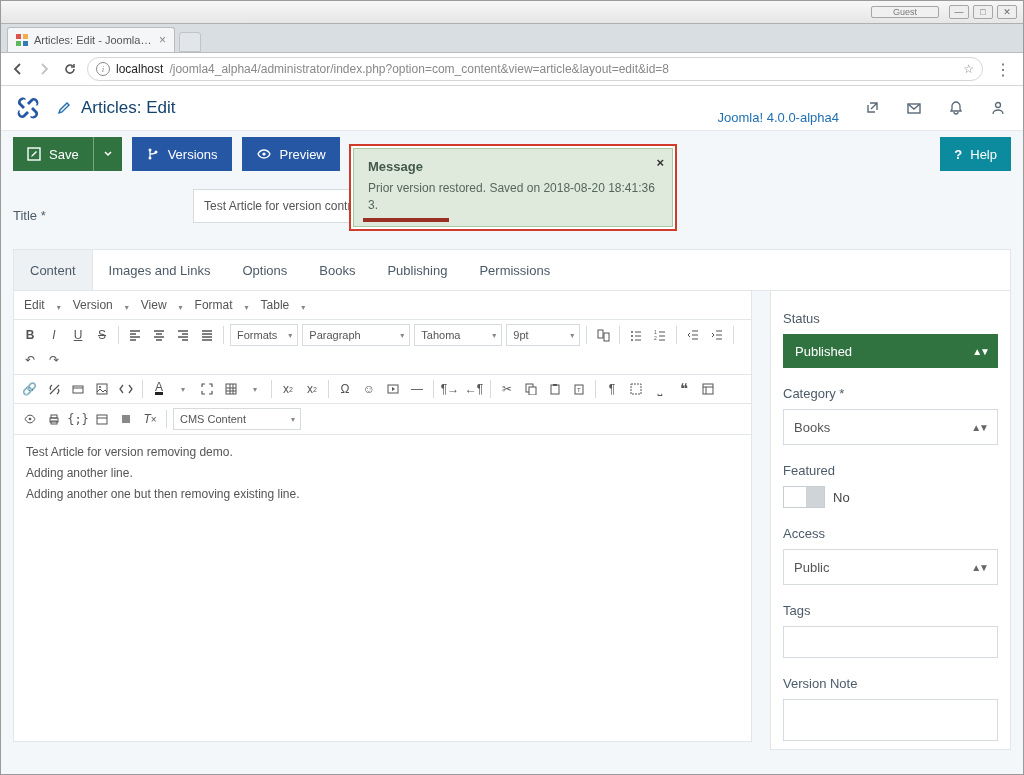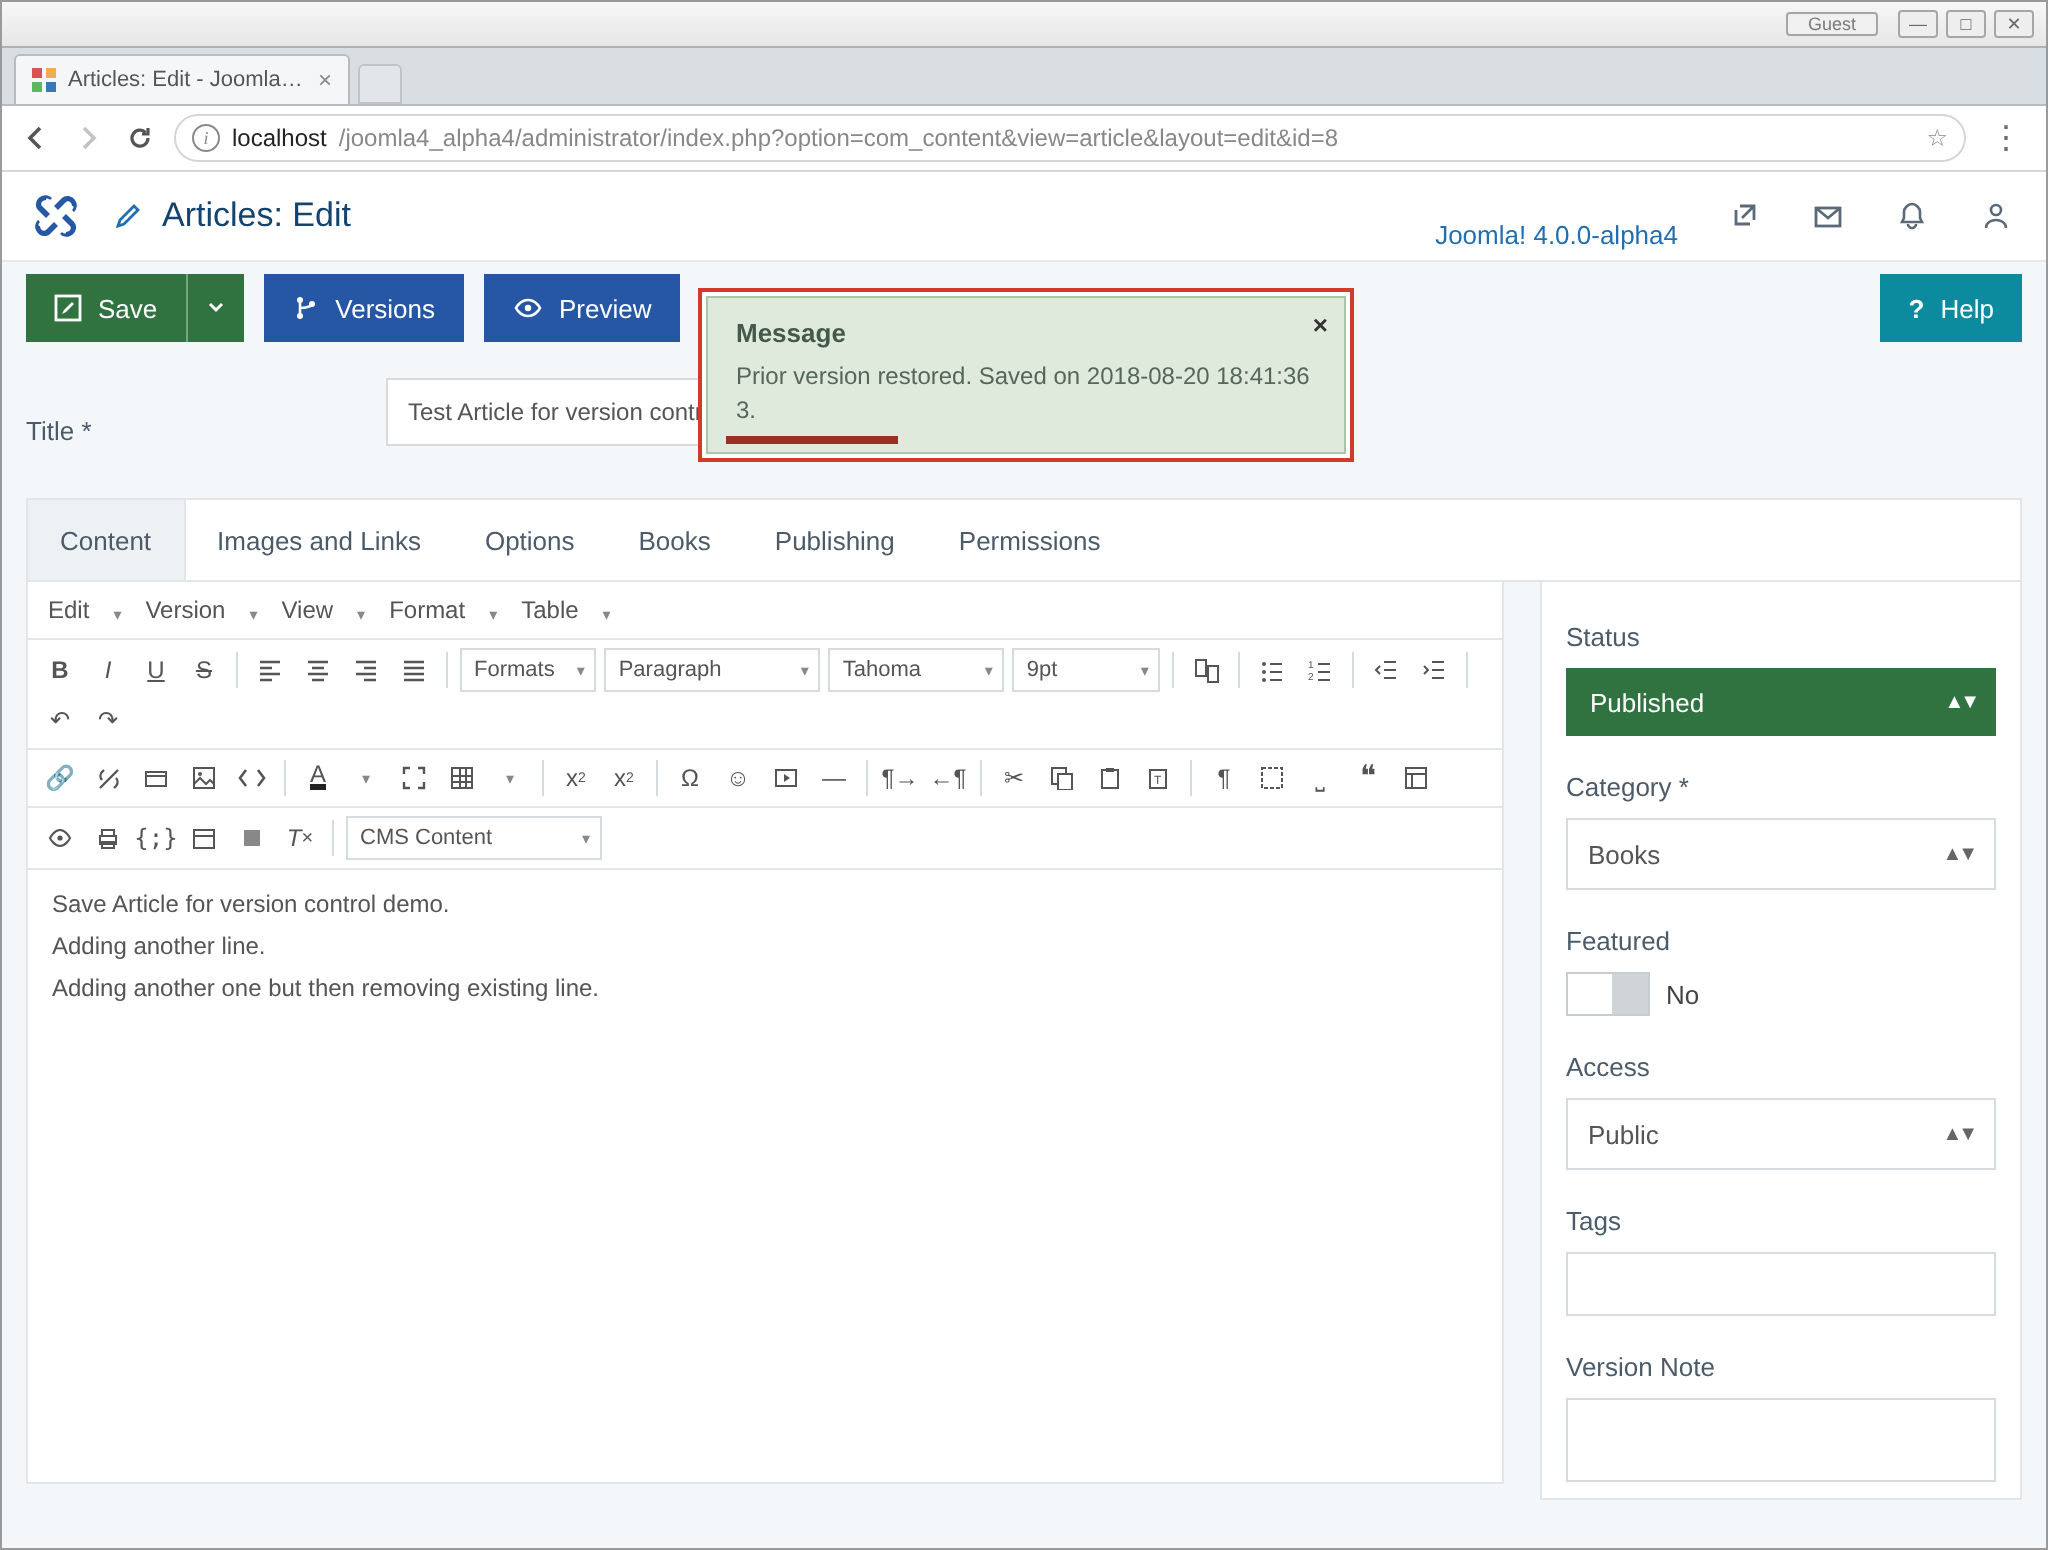--- a/index.html
+++ b/index.html
@@ -1,19 +1,19 @@
 <!DOCTYPE html>
 <html><head>
 <meta charset="utf-8">
 <style>
 html,body{margin:0;padding:0;height:100%;font-family:-apple-system,BlinkMacSystemFont,"Segoe UI",Helvetica,Arial,sans-serif;font-size:13px;color:#444;}
 .window{width:1024px;height:775px;box-sizing:border-box;background:#fff;border:1px solid #9a9a9a;position:relative;overflow:hidden;}
 
 .os-titlebar{height:22px;background:linear-gradient(#f7f7f7,#e6e6e6);border-bottom:1px solid #b0b0b0;display:flex;align-items:center;justify-content:flex-end;gap:4px;padding:0 6px;}
-.os-titlebar .guest{border:1px solid #a6a6a6;border-radius:2px;font-size:9px;color:#7a7a7a;padding:0 10px;background:#f0f0f0;margin-right:6px;}
+.os-titlebar .guest{border:1px solid #a6a6a6;border-radius:2px;font-size:9px;color:#7a7a7a;padding:0 21px;background:#f0f0f0;margin-right:6px;}
 .os-btn{border:1px solid #a6a6a6;border-radius:2px;width:18px;height:12px;display:flex;align-items:center;justify-content:center;color:#6a6a6a;background:#eee;font-size:9px;line-height:1;}
 
 .tabstrip{height:28px;background:#d9dee2;display:flex;align-items:flex-end;padding:0 6px;border-bottom:1px solid #b8bcc0;}
 .browser-tab{height:24px;max-width:180px;flex:0 0 150px;background:#f5f6f7;border:1px solid #b8bcc0;border-bottom:none;border-top-left-radius:3px;border-top-right-radius:3px;display:flex;align-items:center;gap:6px;padding:0 8px;font-size:11px;color:#555;overflow:hidden;}
 .browser-tab .favicon{width:12px;height:12px;display:inline-block;}
 .browser-tab .x{margin-left:auto;font-size:12px;color:#888;}
 .tab-plus{width:20px;height:18px;margin-left:4px;border:1px solid #c0c4c8;border-top-left-radius:3px;border-top-right-radius:3px;display:flex;align-items:center;justify-content:center;font-size:14px;color:#888;background:#e3e6e9;}
 .favicon svg{display:block;}
 
 .browser-bar{height:32px;display:flex;align-items:center;gap:8px;padding:0 8px;border-bottom:1px solid #d6d6d6;background:#fff;}
@@ -483,21 +483,21 @@
               <i>T</i>
               <sub>×</sub>
             </span>
           <span class="sep"></span>
           <span class="ed-select" style="width:100px">
               <span>CMS Content</span>
               <span class="caret">▾</span>
             </span>
         </div>
         <div class="ed-body">
-          <p>Save Article for version control demo.</p>
+          <p>Test Article for version removing demo.</p>
           <p>Adding another line.</p>
           <p>Adding another one but then removing existing line.</p>
         </div>
       </div>
 
       <div class="side-panel">
         <div class="field-label">Status</div>
         <div class="status-pill">
           <span>Published</span>
           <span class="sort">▲▼</span>

